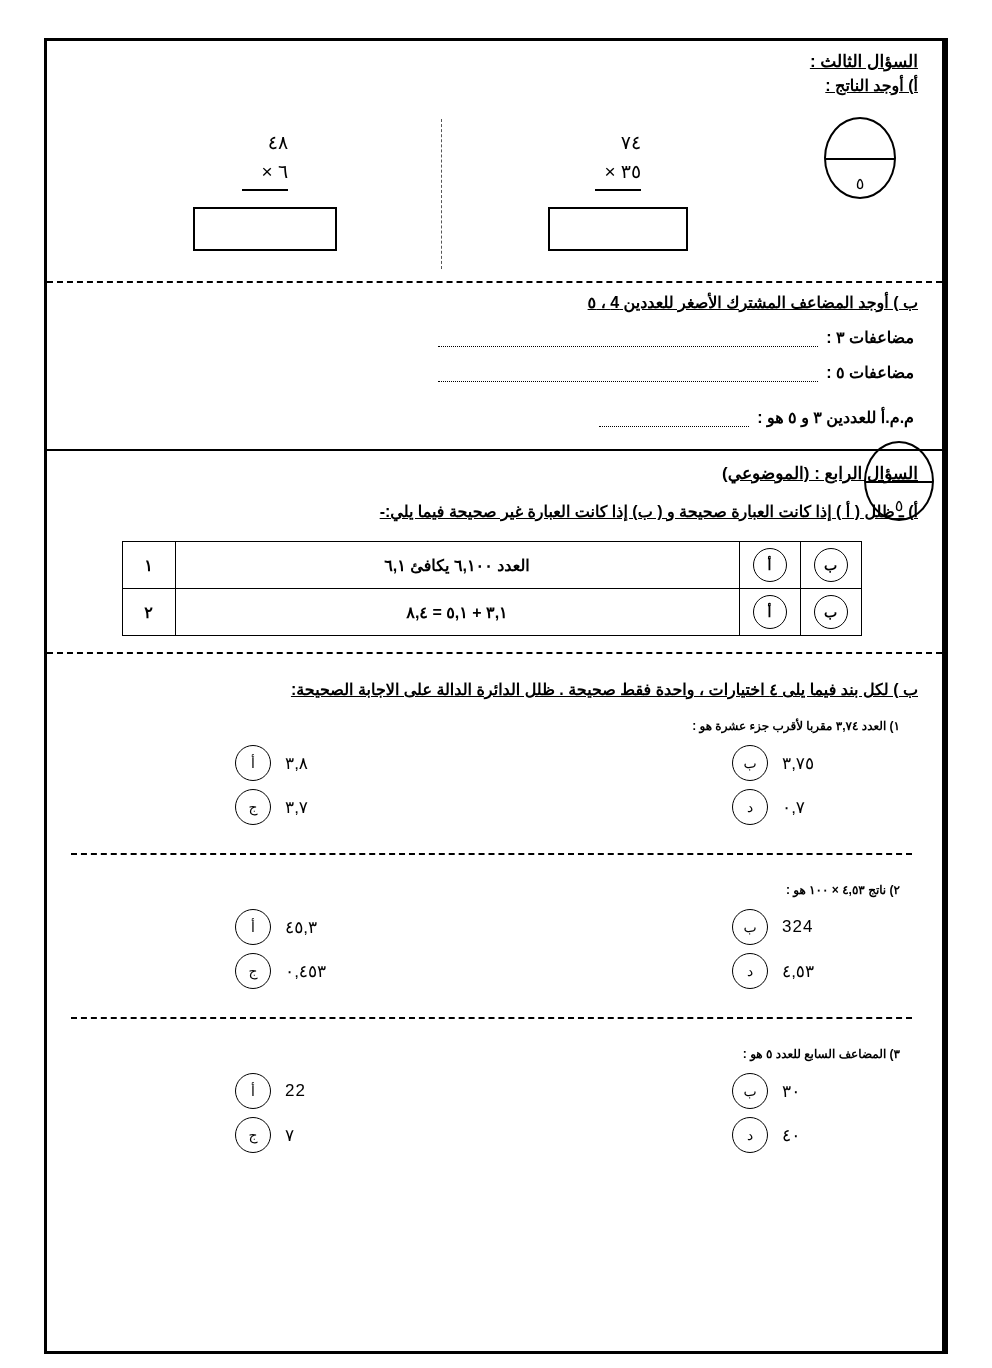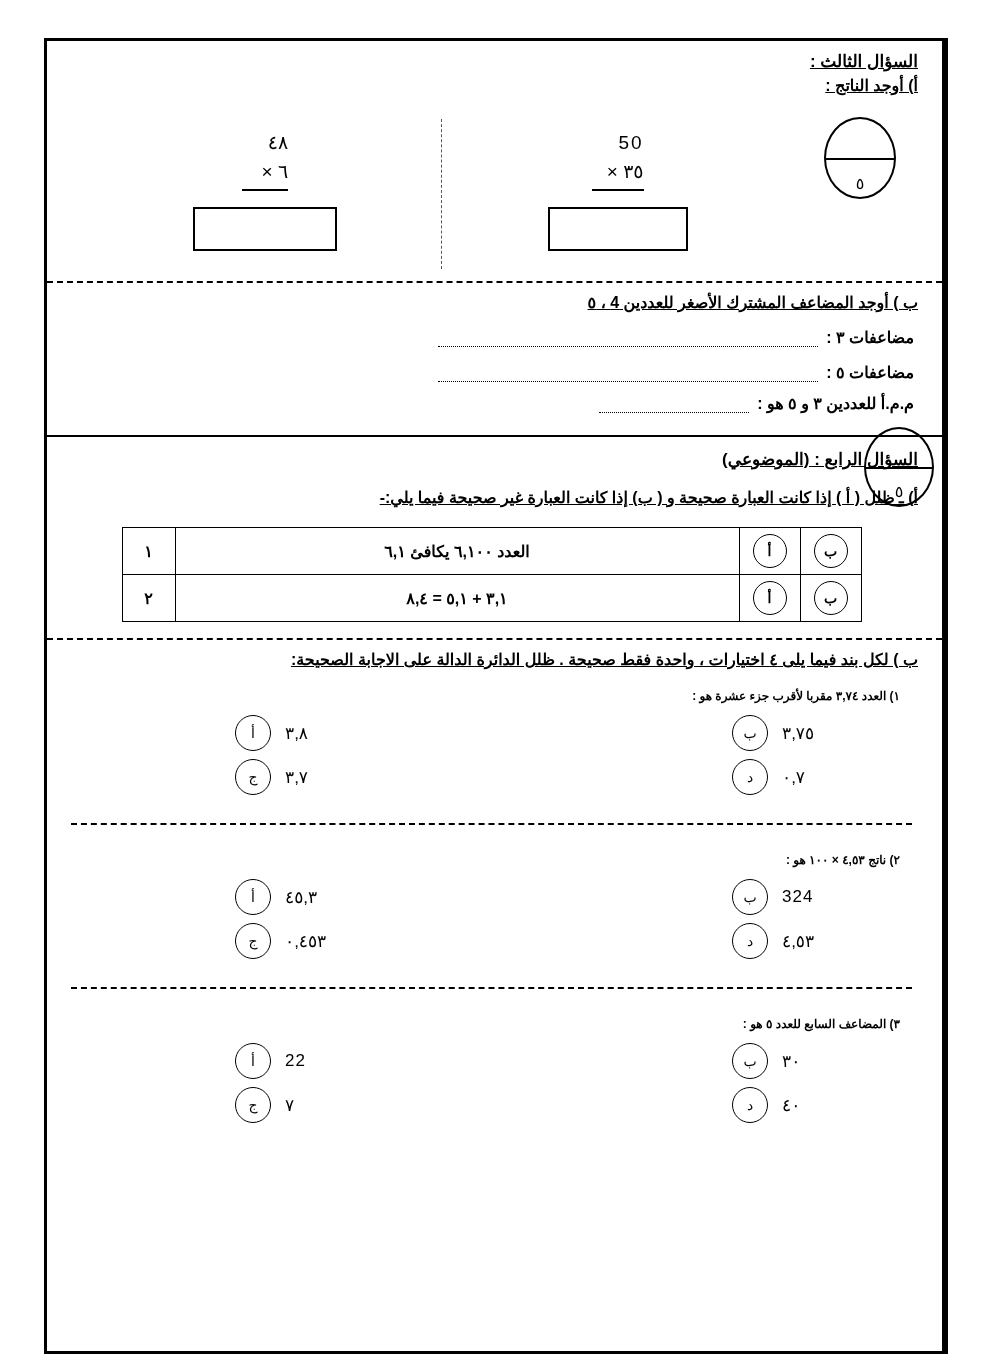--- a/index.html
+++ b/index.html
@@ -225,21 +225,21 @@
       <div class="q3a-row">
         <div class="mark mark-q3">
           <div class="line"></div>
           <div class="val">٥</div>
         </div>
 
         <div style="width:150px"></div>
 
         <div class="q3a-cell">
           <div class="mult">
-            <div class="num1">50</div>
+            <div class="num1">٧٤</div>
             <div class="num2">٣٥ ×</div>
           </div>
           <div class="ansbox"></div>
         </div>
 
         <div class="vdash"></div>
 
         <div class="q3a-cell">
           <div class="mult">
             <div class="num1">٤٨</div>
@@ -256,21 +256,21 @@
       <div class="lineitem">
         <span class="lbl">مضاعفات ٣ :</span>
         <span class="dots"></span>
       </div>
 
       <div class="lineitem">
         <span class="lbl">مضاعفات ٥ :</span>
         <span class="dots"></span>
       </div>
 
-      <div class="lineitem" style="margin-top:12px;">
+      <div class="lineitem" style="margin-top:26px;">
         <span class="lbl">م.م.أ للعددين ٣ و ٥ هو :</span>
         <span class="dots short"></span>
       </div>
     </div>
 
     <div class="section" style="padding-top:12px;padding-bottom:4px;position:relative;">
       <div class="mark mark-q4">
         <div class="line"></div>
         <div class="val">٥</div>
       </div>
@@ -299,21 +299,21 @@
             <span class="optcircle">أ</span>
           </td>
           <td class="tf-stmt">٣,١  +  ٥,١   =   ٨,٤</td>
           <td class="tf-num">٢</td>
         </tr>
       </tbody>
         </table>
     </div>
 
     <div class="section" style="padding-top:10px;padding-bottom:0;">
-      <div class="q-sub" style="margin-bottom:4px;">ب ) لكل بند فيما يلى ٤ اختيارات ، واحدة فقط صحيحة .  ظلل الدائرة الدالة على الاجابة الصحيحة:</div>
+      <div class="q-sub" style="margin-bottom:4px;margin-top:16px;">ب ) لكل بند فيما يلى ٤ اختيارات ، واحدة فقط صحيحة .  ظلل الدائرة الدالة على الاجابة الصحيحة:</div>
 
       <div class="mcq-block">
         <div class="mcq-stem">١)   العدد  ٣,٧٤  مقربا لأقرب جزء عشرة هو :</div>
         <div class="mcq-row">
           <div class="choice left">
             <span class="txt">٣,٧٥</span>
             <span class="bub">ب</span>
           </div>
           <div class="choice">
             <span class="txt">٣,٨</span>

